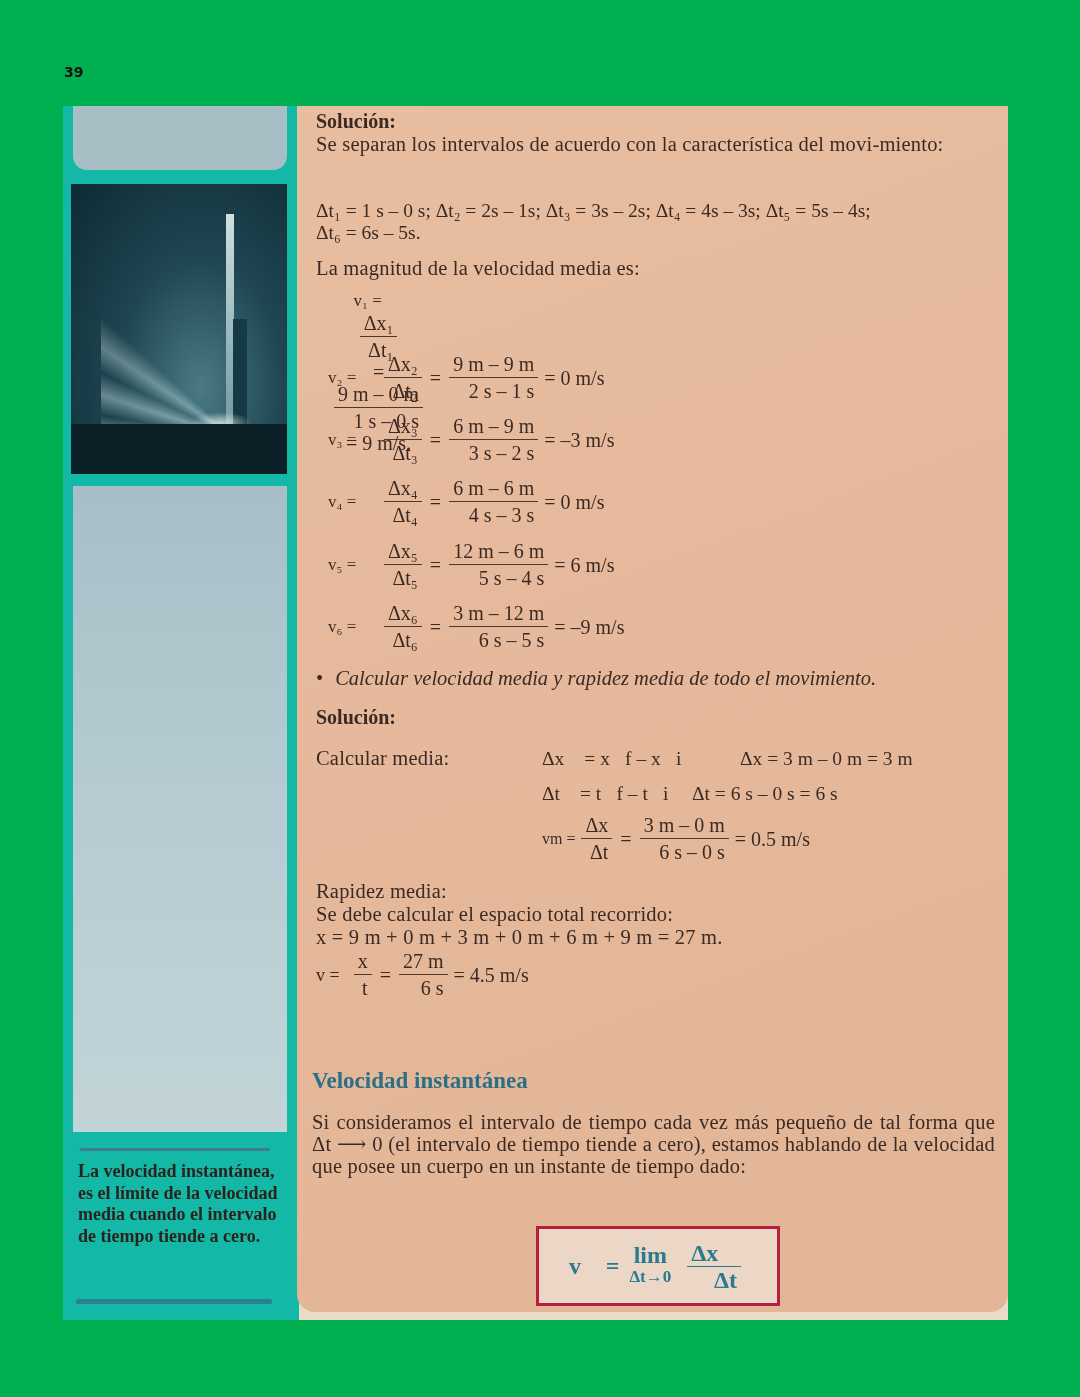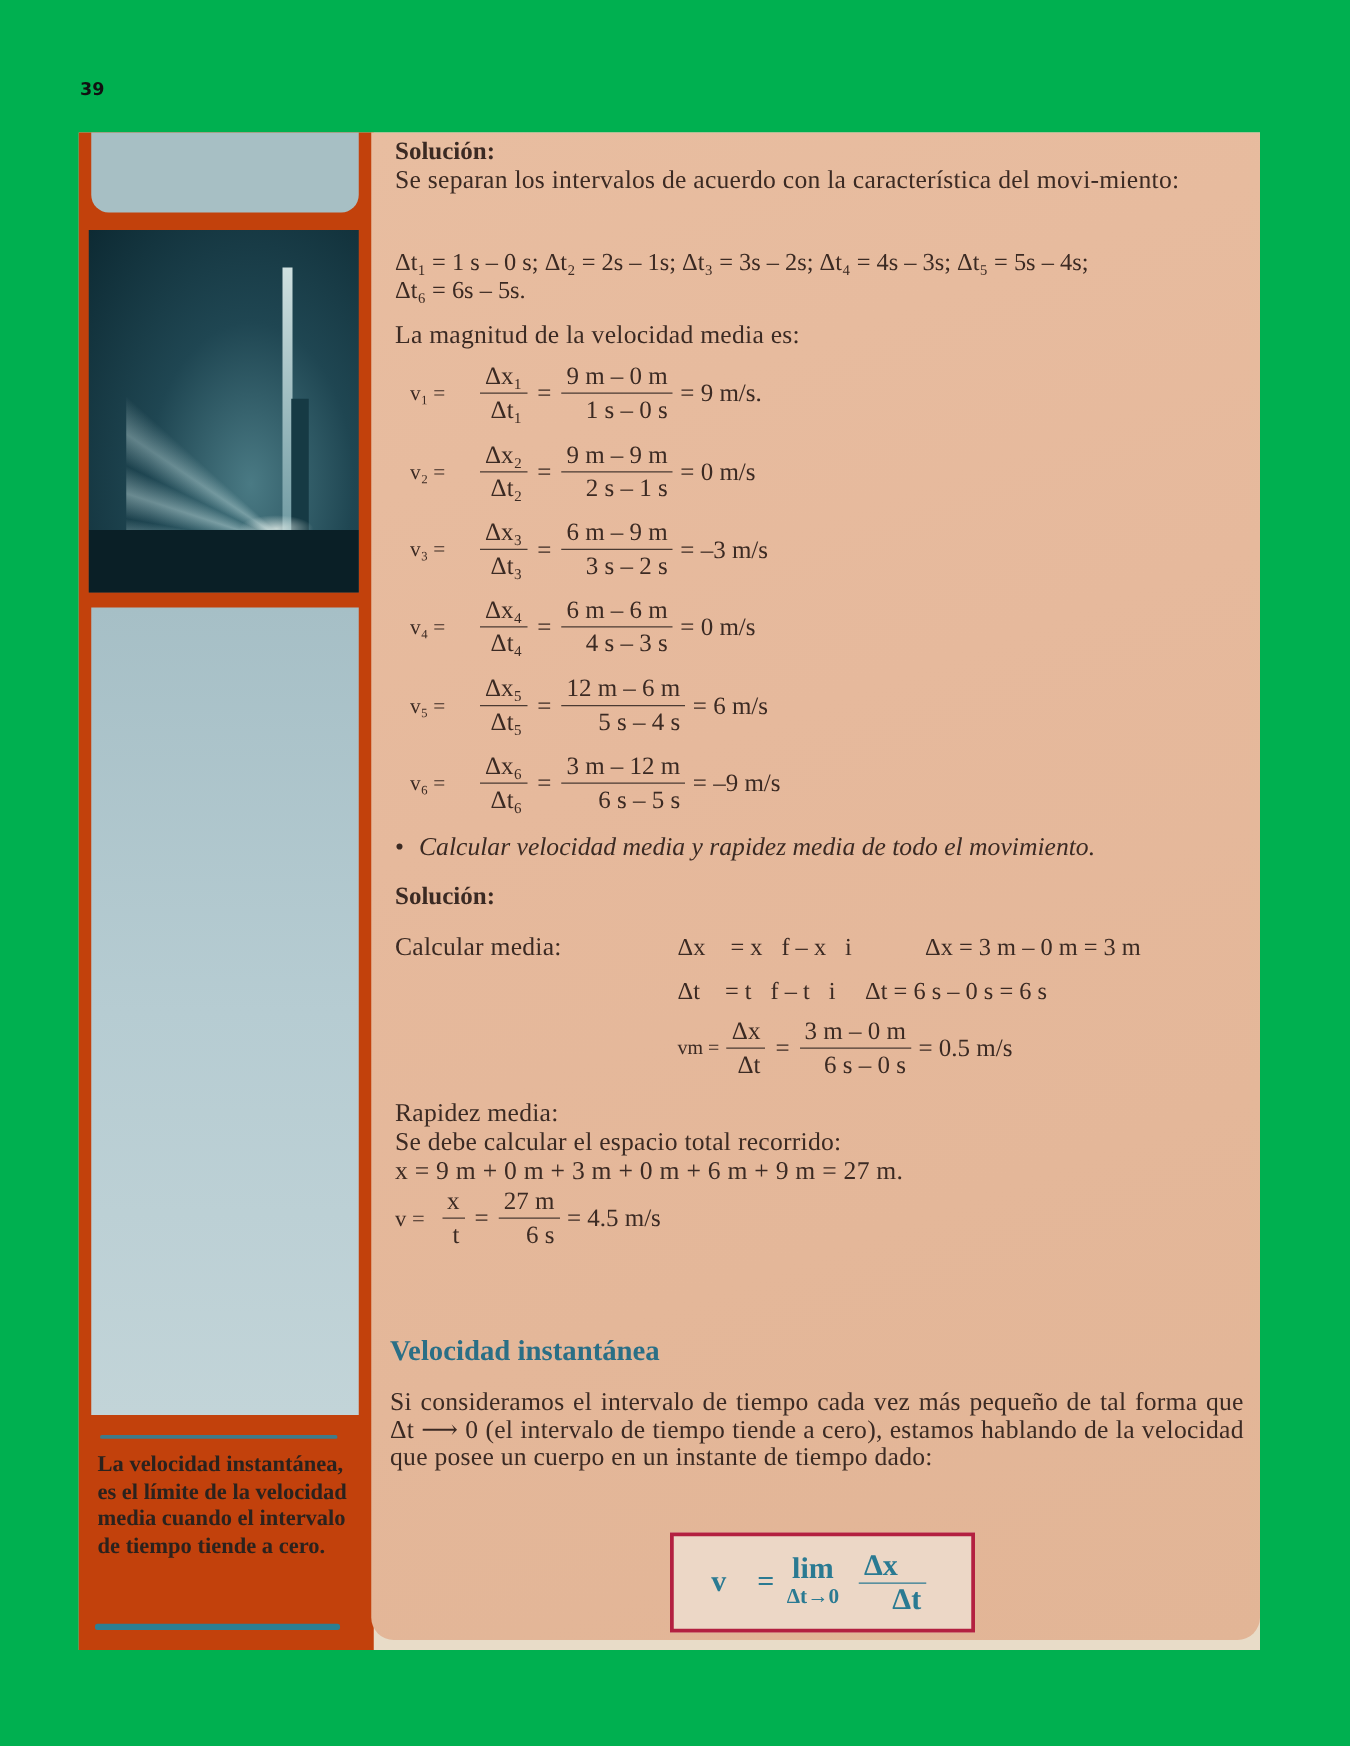--- a/index.html
+++ b/index.html
@@ -4,21 +4,21 @@
 <style>
   * { box-sizing: border-box; margin: 0; padding: 0; }
   html, body { width: 1080px; height: 1397px; background: #00b050; overflow: hidden; }
   body { position: relative; font-family: "Liberation Serif", "DejaVu Serif", serif; color: #3a2a22; }
 
   .page-number { position: absolute; left: 64px; top: 64px; font-family: "DejaVu Sans", sans-serif; font-weight: bold; font-size: 14px; color: #111; }
 
   .scan { position: absolute; left: 63px; top: 106px; width: 945px; height: 1214px; background: #e8dcc8; }
 
   
-  .side { position: absolute; left: 0; top: 0; width: 236px; height: 100%; background: #c2410c; }
+  .side { position: absolute; left: 0; top: 0; width: 236px; height: 100%; background: #14b8a6; }
   .blue-top { position: absolute; left: 10px; top: 0; width: 214px; height: 64px; background: #a7bfc4; border-radius: 0 0 14px 14px; }
   .photo { position: absolute; left: 8px; top: 78px; width: 216px; height: 290px; background: radial-gradient(ellipse at 60% 70%, #4a7a84 0%, #1f4652 45%, #0d2a33 100%); overflow: hidden; }
   .photo .tower { position: absolute; left: 155px; top: 30px; width: 8px; height: 215px; background: linear-gradient(#cfe0e0, #6f9aa2); }
   .photo .tower2 { position: absolute; left: 162px; top: 135px; width: 14px; height: 120px; background: #163a44; }
   .photo .fan { position: absolute; left: 30px; top: 120px; width: 160px; height: 150px; background: conic-gradient(from 230deg at 85% 90%, transparent 0deg, rgba(200,225,225,.55) 10deg, transparent 18deg, rgba(200,225,225,.5) 26deg, transparent 34deg, rgba(200,225,225,.5) 42deg, transparent 50deg, rgba(200,225,225,.45) 58deg, transparent 66deg, rgba(200,225,225,.4) 74deg, transparent 82deg, transparent 360deg); }
   .photo .ground { position: absolute; left: 0; bottom: 0; width: 100%; height: 50px; background: #0a1f26; }
   .photo .glow { position: absolute; left: 120px; bottom: 40px; width: 60px; height: 22px; background: radial-gradient(ellipse, rgba(230,240,235,.8), transparent 70%); }
   .blue-long { position: absolute; left: 10px; top: 380px; width: 214px; height: 646px; background: linear-gradient(#a6bfc6, #b6ccd2 50%, #c2d4d8); }
   .rule-thin { position: absolute; left: 17px; top: 1042px; width: 190px; height: 3px; background: #3f7b8a; border-radius: 2px; }
   .side-note { position: absolute; left: 15px; top: 1055px; width: 210px; font-weight: bold; font-size: 18px; line-height: 21.5px; color: #2b221d; }
@@ -72,21 +72,21 @@
     <div class="content">
 
       <div style="position:absolute; top:4px; left:0;" class="heading">Solución:</div>
       <div style="position:absolute; top:27px; left:0; width:680px; text-align:justify;" class="p">Se separan los intervalos de acuerdo con la característica del movi-miento:</div>
 
       <div style="position:absolute; top:94px; left:0; white-space:nowrap; font-size:19.5px;">Δt₁ = 1 s – 0 s; Δt₂ = 2s – 1s; Δt₃ = 3s – 2s; Δt₄ = 4s – 3s; Δt₅ = 5s – 4s;</div>
       <div style="position:absolute; top:116px; left:0; font-size:19.5px;">Δt₆ = 6s – 5s.</div>
 
       <div style="position:absolute; top:151px; left:0;" class="p">La magnitud de la velocidad media es:</div>
 
-      <div class="eq" style="top:184px; left:12px;">
+      <div class="eq" style="top:184px; left:12px;flex-direction:column;">
         <span class="lhs">v₁ =</span>
         <span class="frac">
             <span class="num">Δx₁</span>
             <span class="den">Δt₁</span>
           </span>
         <span class="sym">=</span>
         <span class="frac">
             <span class="num">9 m – 0 m</span>
             <span class="den">1 s – 0 s</span>
           </span>

